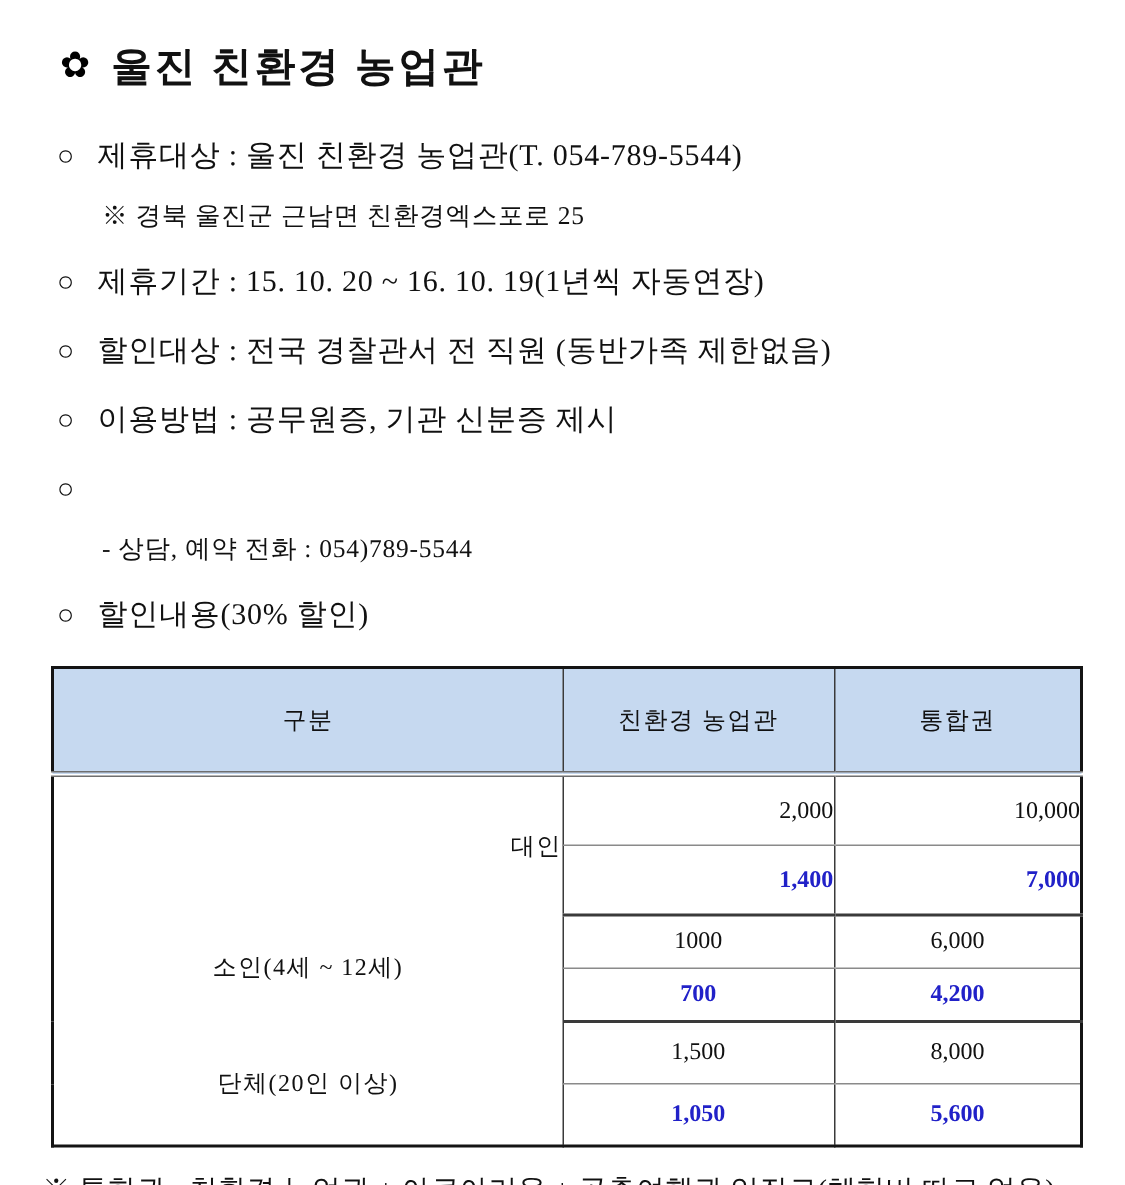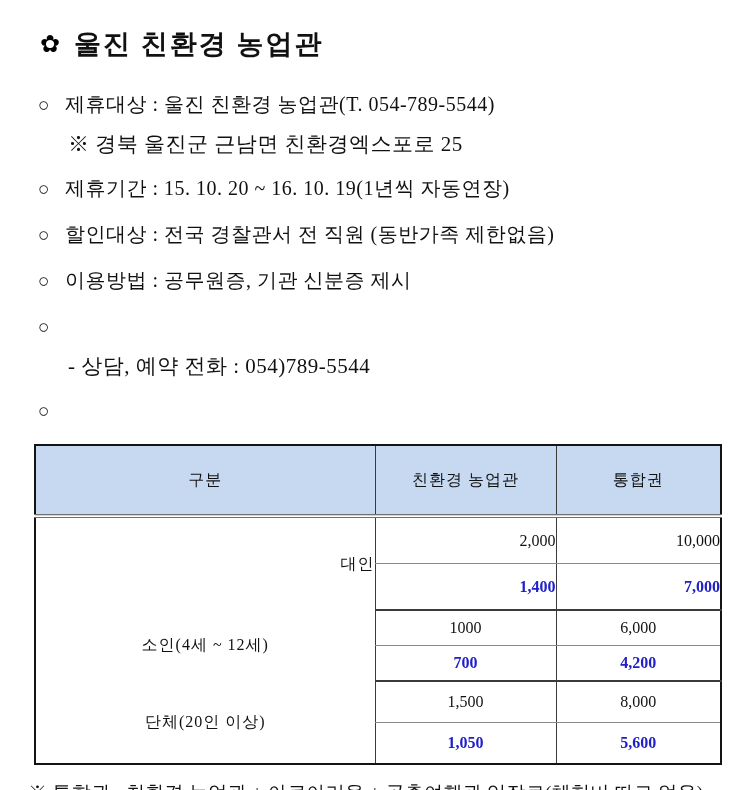--- a/index.html
+++ b/index.html
@@ -12,21 +12,21 @@
 
   
   .title-row{display:flex;align-items:center;gap:14px;margin:6px 0 30px 2px;}
   .title-icon{font-size:24px;line-height:24px;color:#000;}
   .title-text{font-size:27px;font-weight:bold;letter-spacing:2px;}
 
   
   .bullets{font-size:20px;}
   .bullet{display:flex;gap:15px;margin-bottom:21px;line-height:25px;letter-spacing:0.5px;}
   .bullet .marker{font-size:19px;flex:0 0 auto;}
-  .subline{margin:-6px 0 20px 30px;font-size:21px;line-height:24px;letter-spacing:0.5px;}
+  .subline{margin:-6px 0 20px 30px;font-size:17px;line-height:24px;letter-spacing:0.5px;}
 
   
   table.price{
     border-collapse:collapse;margin:16px 0 0 -4px;
     width:686px;table-layout:fixed;
     border:2px solid #141414;
     font-size:16px;
   }
   table.price col.c1{width:340px;}
   table.price col.c2{width:181px;}
@@ -89,20 +89,21 @@
       <span>이용방법 : 공무원증, 기관 신분증 제시</span>
     </div>
 
     <div class="bullet">
       <span class="marker">○</span>
     </div>
     <div class="subline">- 상담, 예약 전화 : 054)789-5544</div>
 
     <div class="bullet">
       <span class="marker">○</span>
+      <span>할인내용(30% 할인)</span>
     </div>
 
   </div>
 
   <table class="price">
     <colgroup>
         <col class="c1">
         <col class="c2">
         <col class="c3">
       </colgroup>

